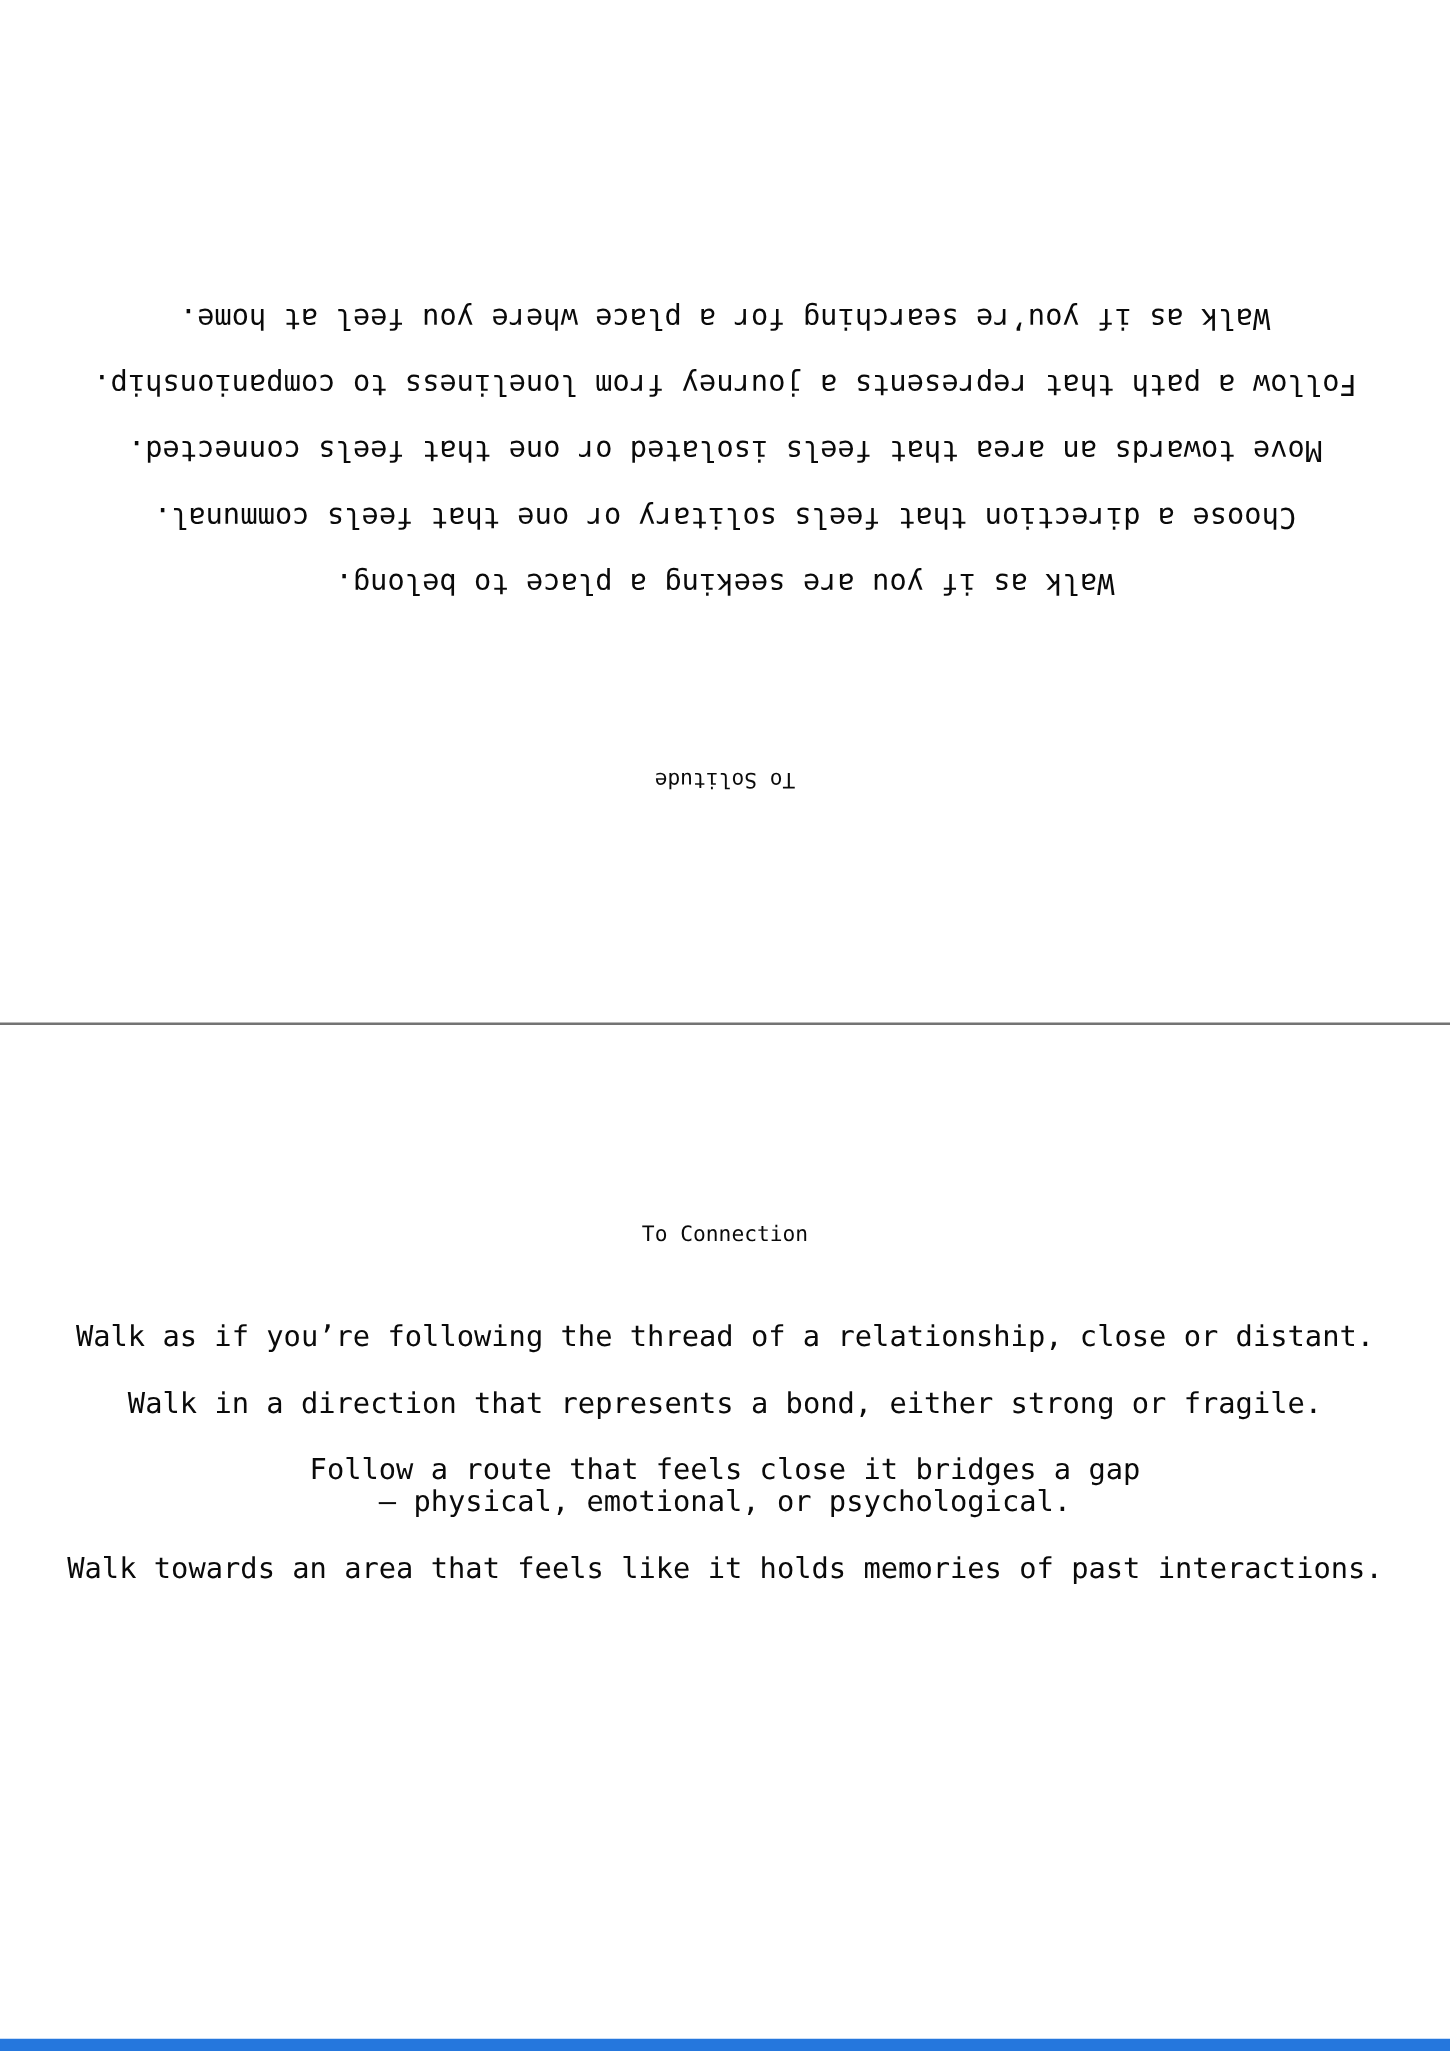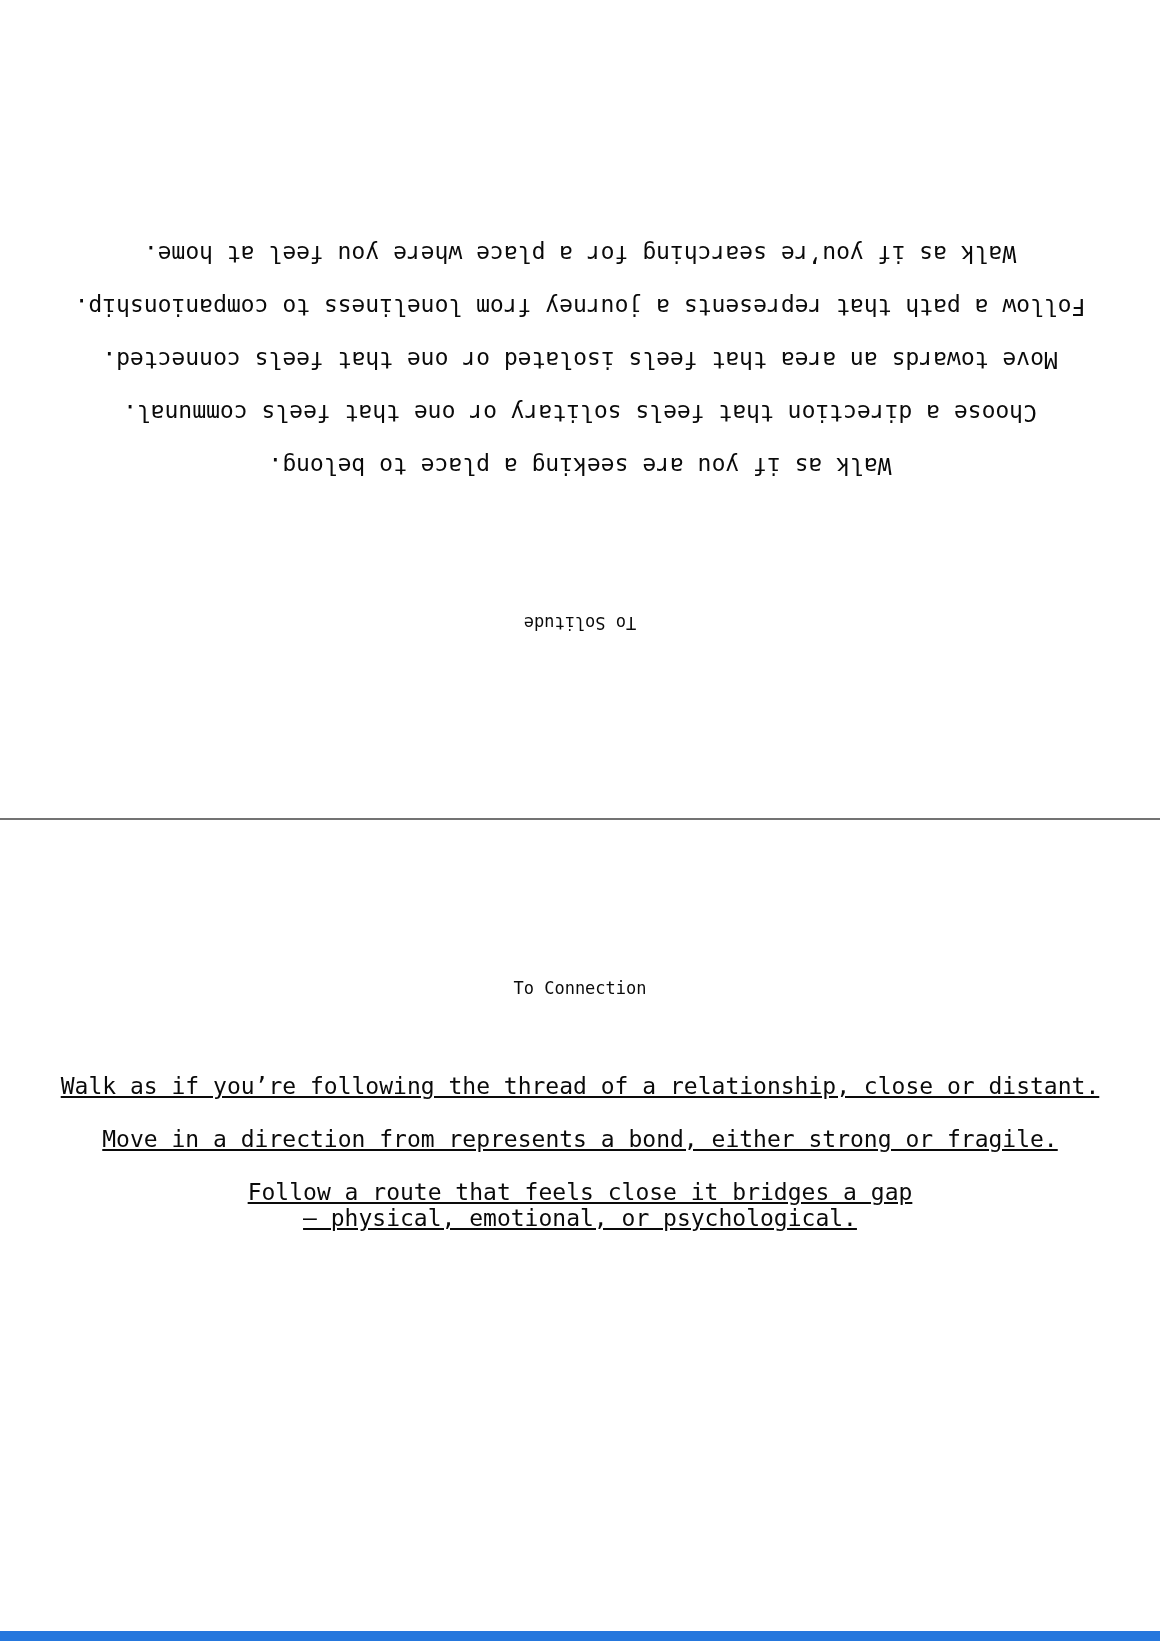--- a/index.html
+++ b/index.html
@@ -29,21 +29,21 @@
     height: 996px;
   }
   .section-title {
     font-size: 17px;
     line-height: 21px;
     font-weight: 400;
   }
   .half--solitude .section-title { padding-top: 185px; }
   .half--connection .section-title { padding-top: 158px; }
   .half--solitude .lines { margin-top: 133px; }
-  .half--connection .lines { margin-top: 74px; text-decoration: underline; }
+  .half--connection .lines { margin-top: 58px; }
   .line {
     font-size: 23px;
     line-height: 26px;
     margin-bottom: 27px;
     white-space: pre-line;
   }
   .divider {
     position: absolute;
     top: 818px;
     left: 0;
@@ -73,21 +73,22 @@
       <p class="line">Walk as if you’re searching for a place where you feel at home.</p>
     </div>
   </section>
 
   <div class="divider" style="background: rgb(115, 115, 115);"></div>
 
   <section class="half half--connection">
     <h2 class="section-title">To Connection</h2>
     <div class="lines">
       <p class="line">Walk as if you’re following the thread of a relationship, close or distant.</p>
-      <p class="line">Move in a direction from represents a bond, either strong or fragile.</p>
+      <p class="line">Walk in a direction that represents a bond, either strong or fragile.</p>
       <p class="line">Follow a route that feels close it bridges a gap
 — physical, emotional, or psychological.</p>
+      <p class="line">Walk towards an area that feels like it holds memories of past interactions.</p>
     </div>
   </section>
 
   <div class="bottom-bar" style="background: rgb(37, 119, 221);"></div>
 
 </div>
 
 </body></html>

